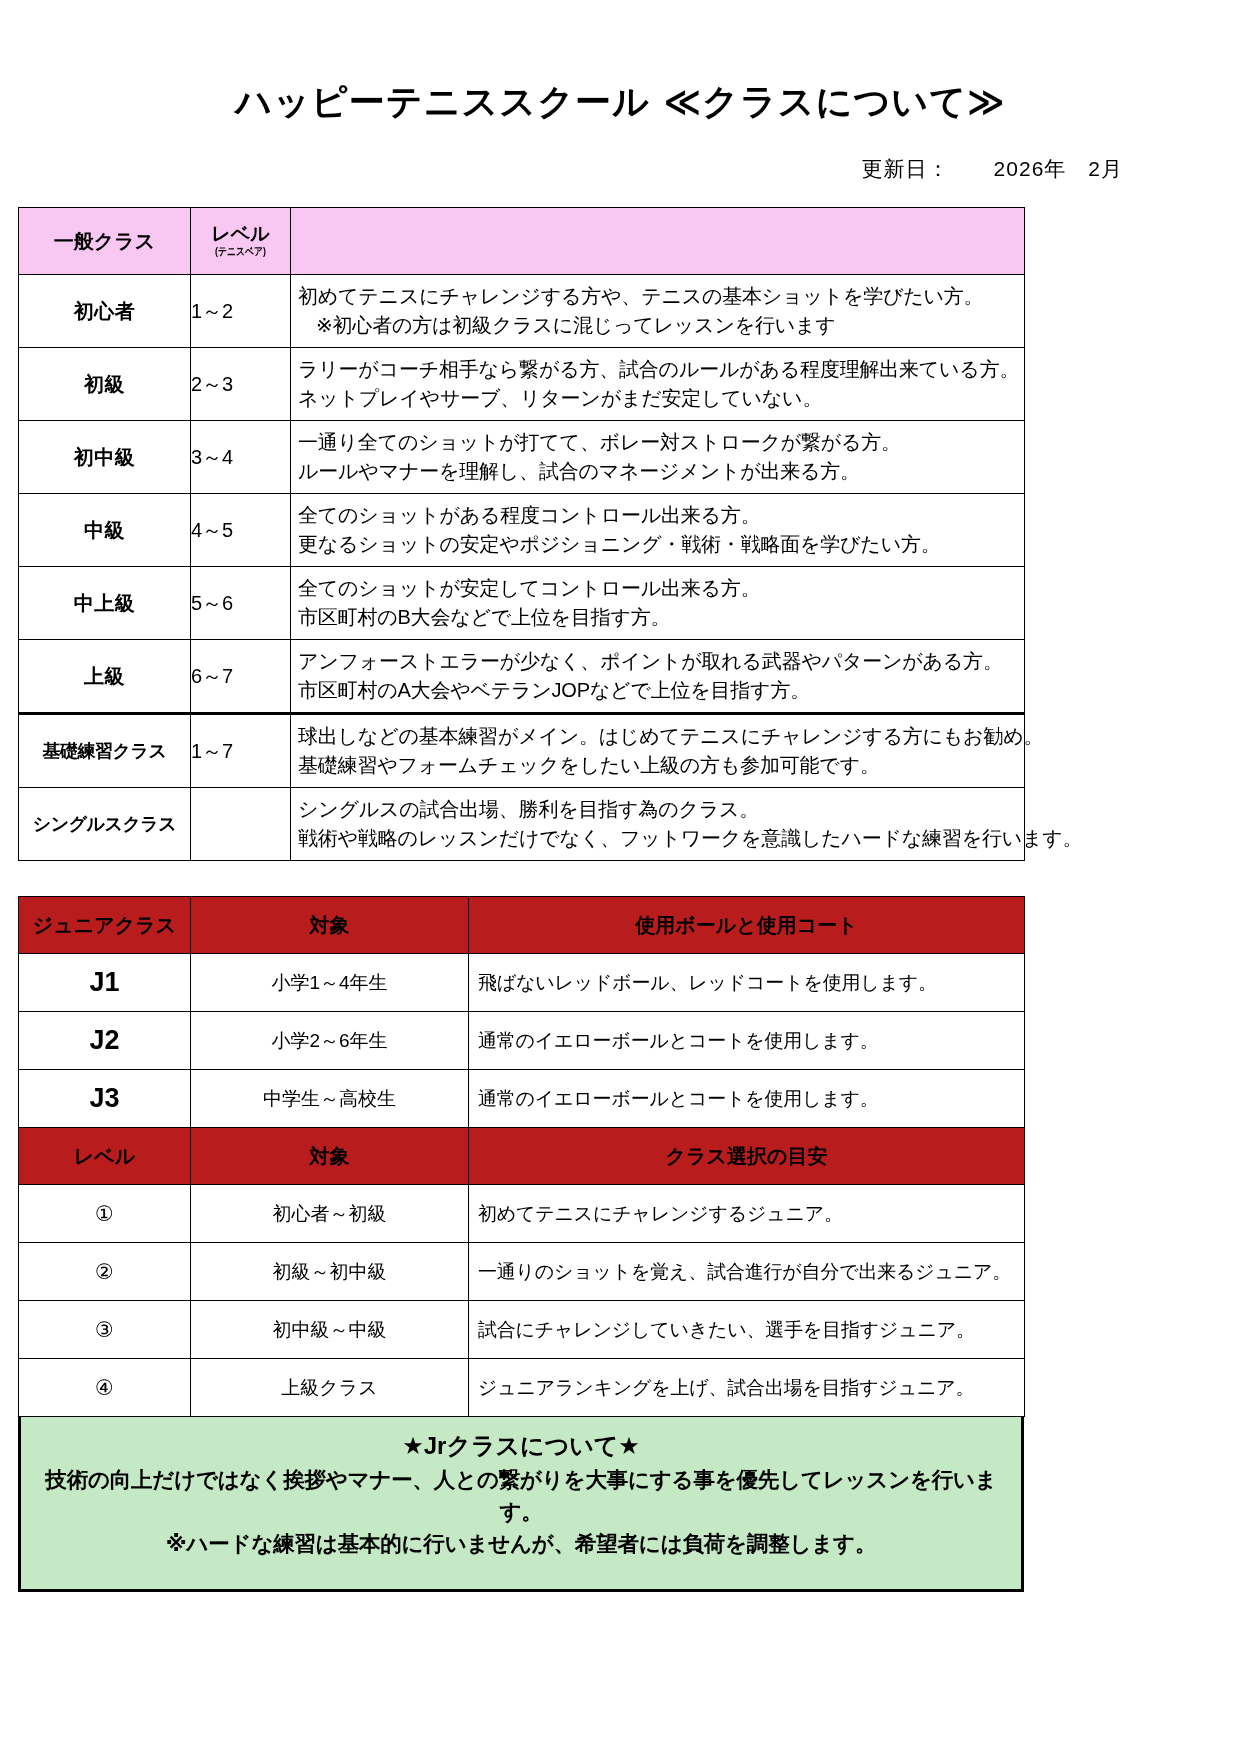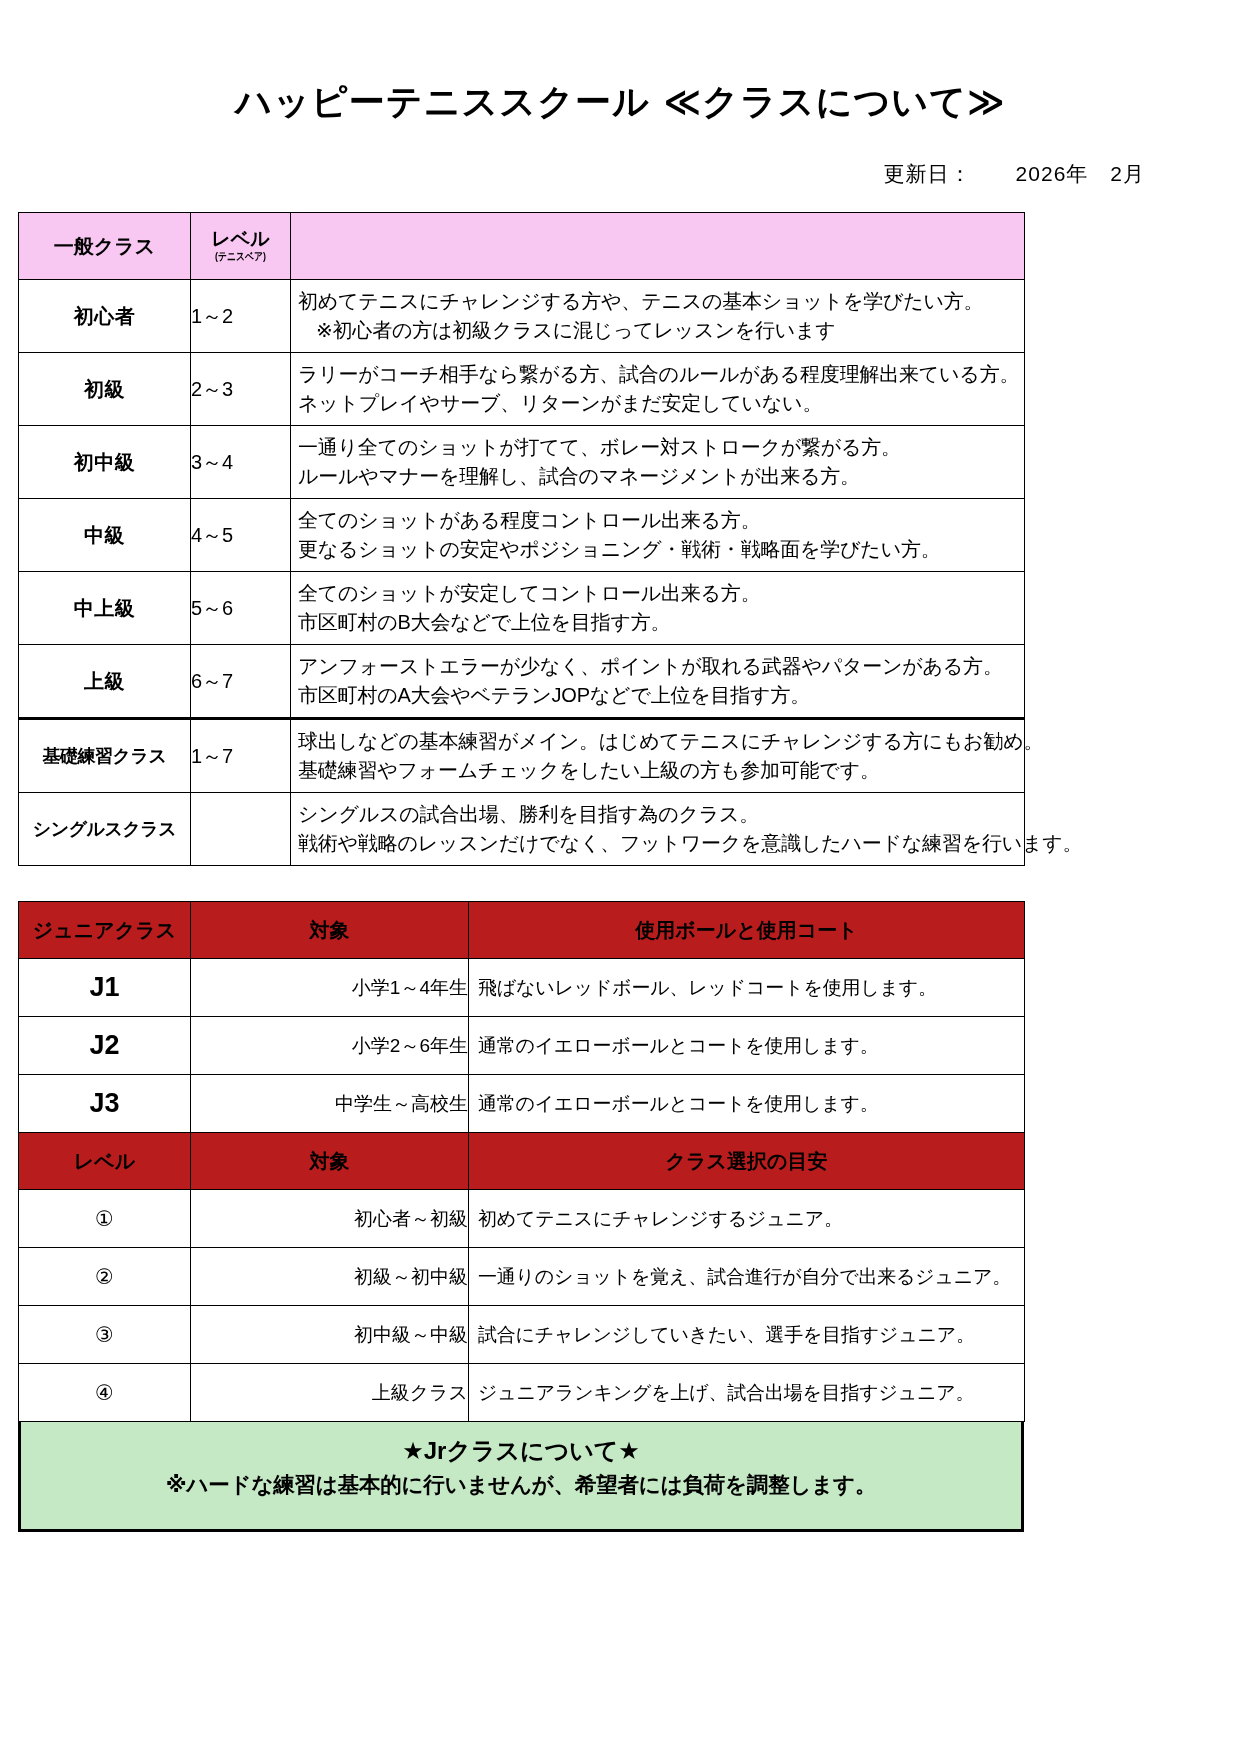--- a/index.html
+++ b/index.html
@@ -30,23 +30,23 @@
     font-weight: bold;
     letter-spacing: 1px;
     margin: 2px;
     padding-top: 78px;
     line-height: 1.2;
     font-family: "DejaVu Sans", "Liberation Sans", sans-serif;
   }
   .date-line {
     text-align: right;
     font-size: 21px;
-    margin: 7px;
+    margin: 0;
     padding-top: 30px;
-    padding-right: 89px;
+    padding-right: 118px;
     letter-spacing: 1px;
     white-space: pre;
   }
 
   
   table.grid {
     border-collapse: collapse;
     table-layout: fixed;
     width: 1006px;
     margin-left: 18px;
@@ -115,21 +115,21 @@
     font-size: 20px;
   }
   .t2 td.j-name {
     text-align: center;
     font-weight: bold;
     font-size: 27px;
     height: 57px;
     margin-top: 24px;
   }
   .t2 td.j-target {
-    text-align: right;
+    text-align: center;
     font-size: 19px;
     margin-left: 44px;
   }
   .t2 td.j-desc {
     padding-left: 9px;
     font-size: 19px;
     letter-spacing: -0.2px;
   }
   .t2 td.lv-mark {
     text-align: center;
@@ -319,16 +319,17 @@
       <tr>
         <td class="lv-mark">④</td>
         <td class="j-target">上級クラス</td>
         <td class="j-desc">ジュニアランキングを上げ、試合出場を目指すジュニア。</td>
       </tr>
     </tbody>
   </table>
 
   <div class="callout">
     <span class="c-title">★Jrクラスについて★</span>
+    <span class="c-line">技術の向上だけではなく挨拶やマナー、人との繋がりを大事にする事を優先してレッスンを行います。</span>
     <span class="c-line">※ハードな練習は基本的に行いませんが、希望者には負荷を調整します。</span>
   </div>
 
 </div>
 
 </body></html>

